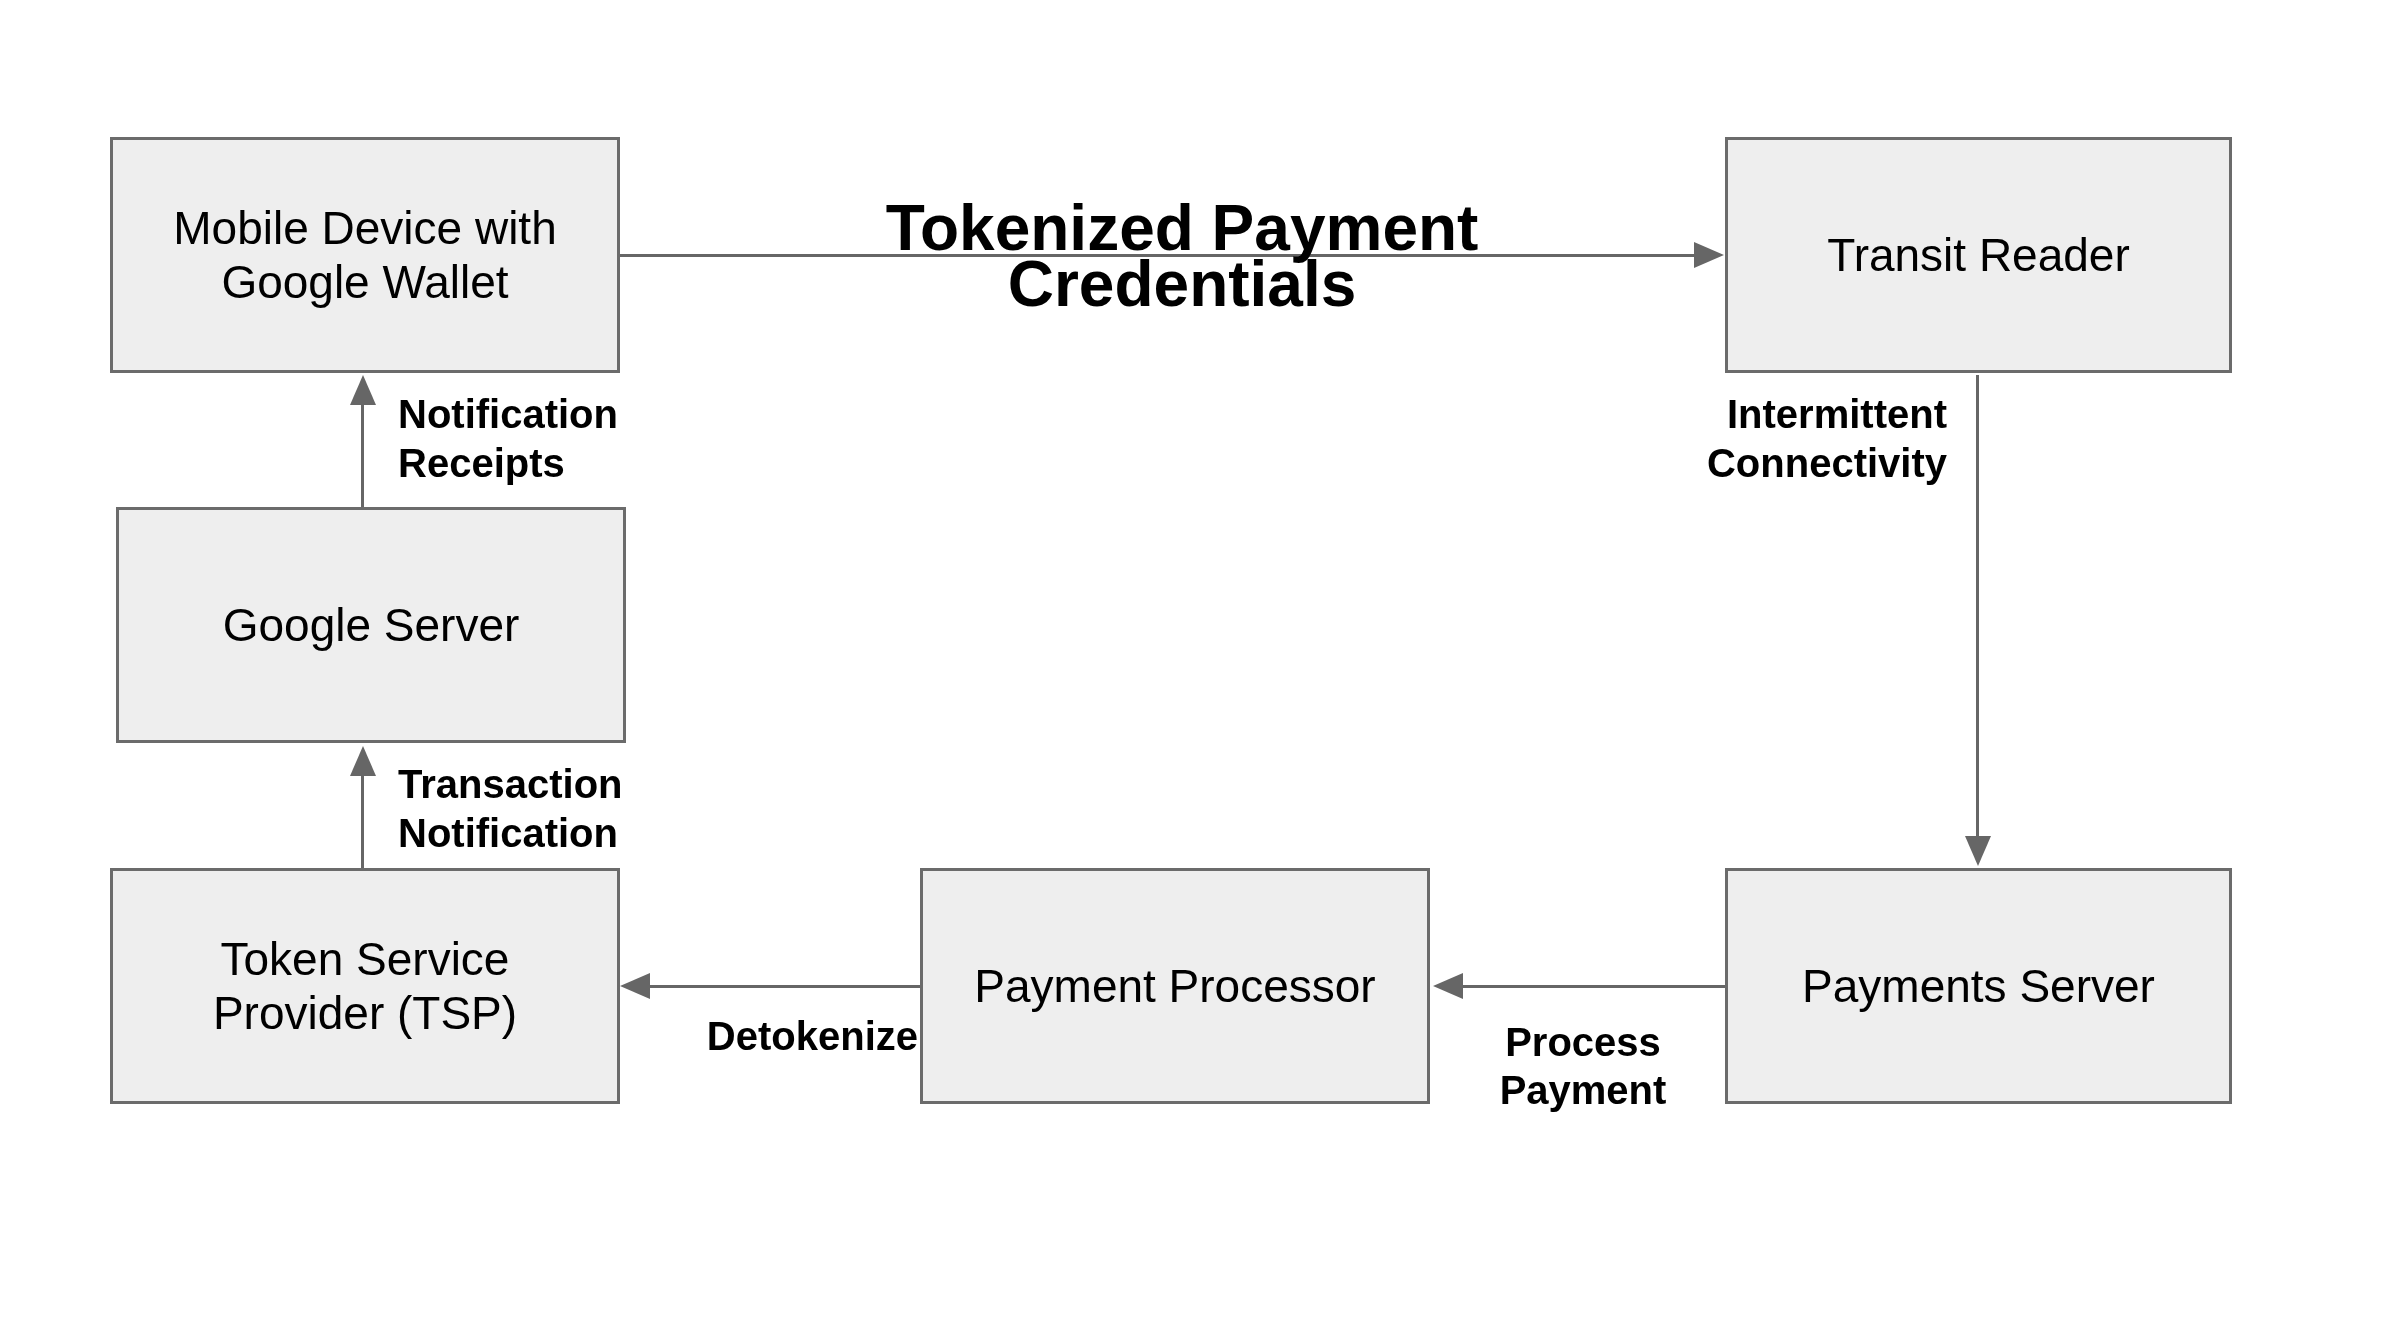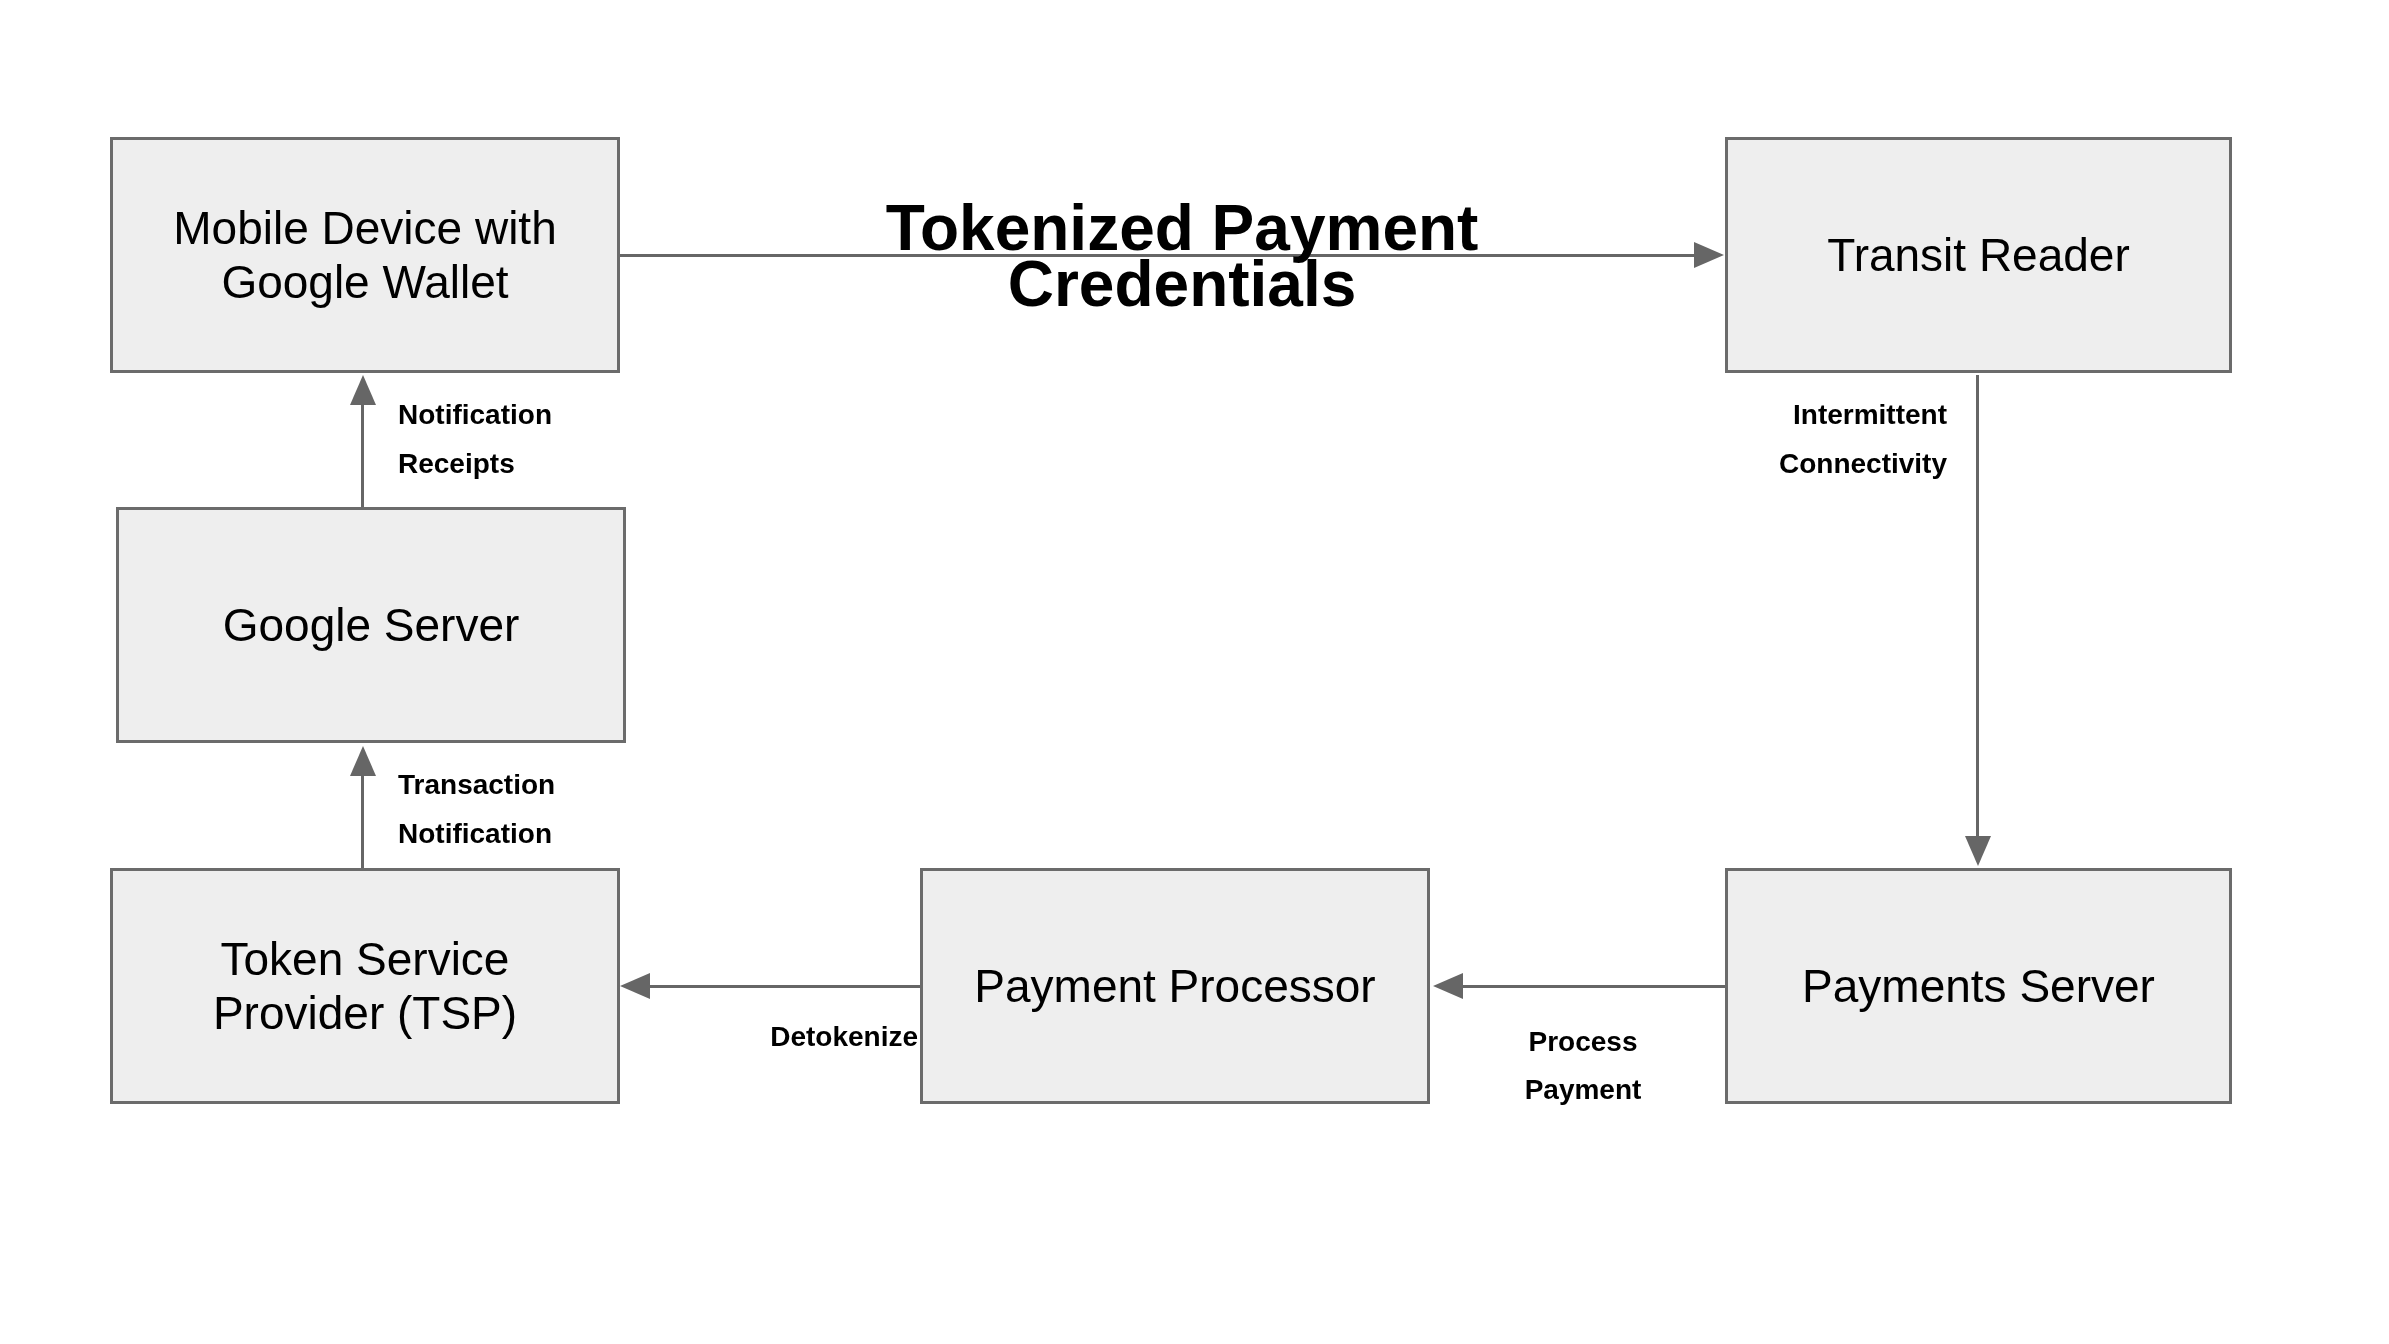--- a/index.html
+++ b/index.html
@@ -25,21 +25,21 @@
     align-items: center;
     justify-content: center;
     text-align: center;
     font-size: 46px;
     line-height: 54px;
     color: #000000;
     white-space: pre-line;
   }
   .edge-label {
     position: absolute;
-    font-size: 28px;
+    font-size: 40px;
     font-weight: bold;
     color: #000000;
     line-height: 49px;
     white-space: pre-line;
   }
   .line {
     position: absolute;
     background: #666666;
   }
   .arrowhead {

